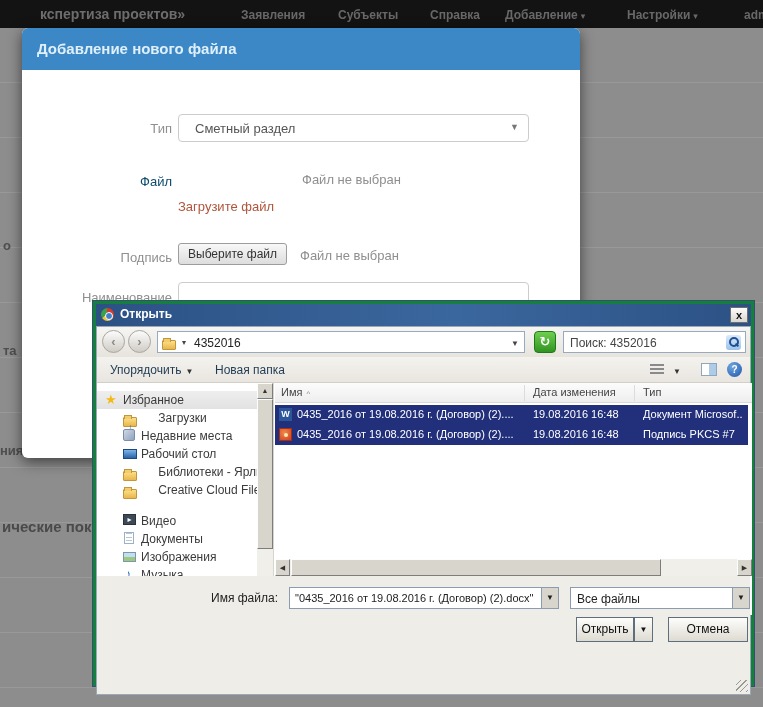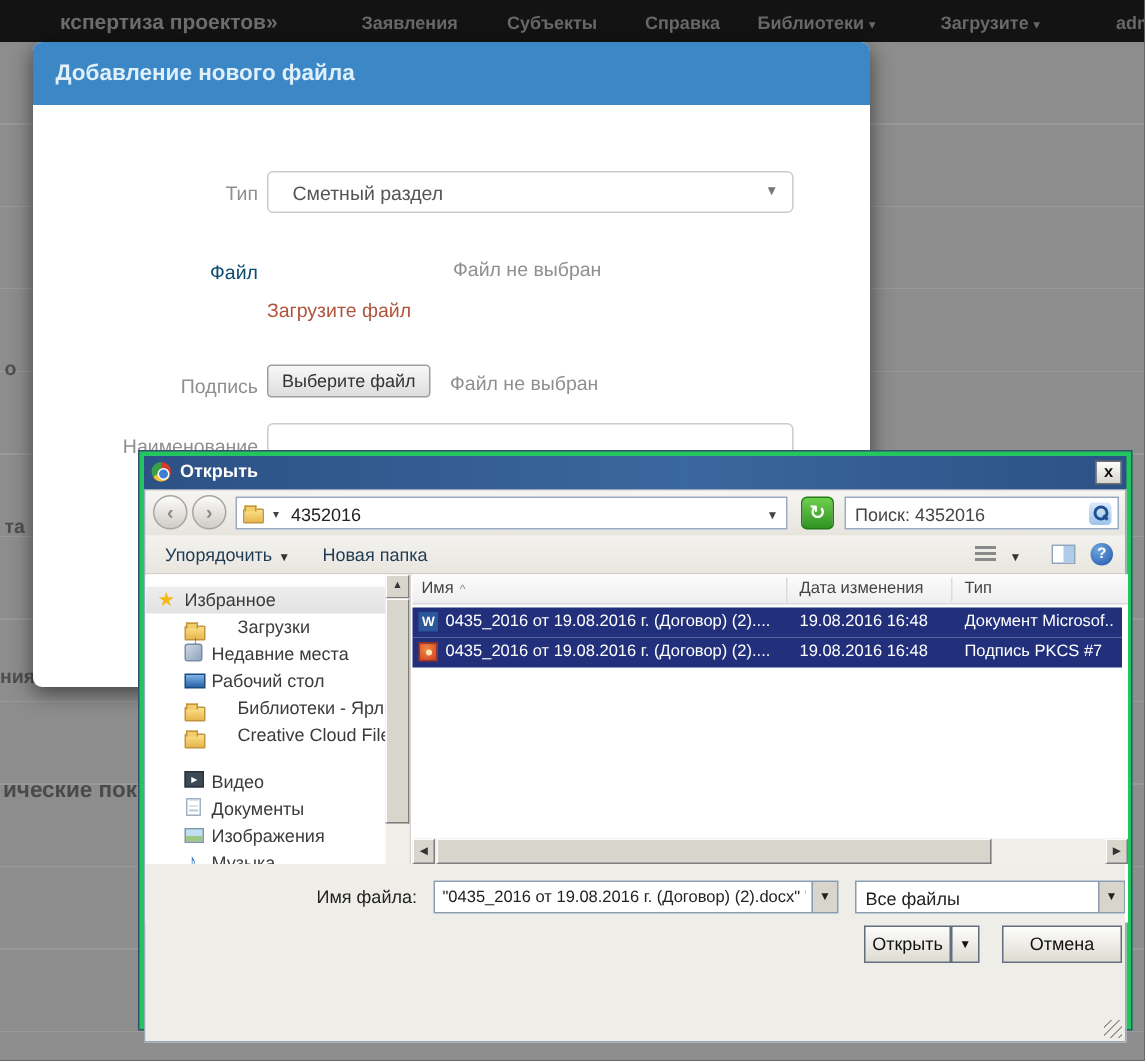--- a/index.html
+++ b/index.html
@@ -32,21 +32,21 @@
   .m-select .sel-text { position:absolute; left:16px; top:6px; font-size:13px; color:#555; }
   .m-select .sel-caret { position:absolute; right:9px; top:7px; font-size:9px; color:#777; }
   .m-btn { position:absolute; font-size:12px; color:#333; background:linear-gradient(#f8f8f8,#dddddd);
     border:1px solid #9d9d9d; border-radius:3px; padding:3px 9px; }
   .m-status { position:absolute; font-size:13px; color:#8f8f8f; }
   .m-error { position:absolute; left:156px; top:171px; font-size:13px; color:#b0543c; }
   .m-input { position:absolute; left:156px; top:254px; width:351px; height:60px; border:1px solid #ccc; border-radius:4px; background:#fff; }
 
   
   .dialog { position:absolute; left:92px; top:300px; width:663px; height:387px; z-index:4;
-    background:#22c55e; border:1px solid #32506f; padding:3px; }
+    background:#15803d; border:1px solid #32506f; padding:3px; }
   .dlg-titlebar { position:relative; width:100%; height:22px;
     background:linear-gradient(90deg,#2c5185,#3a679e 55%,#2c5185); }
   .dlg-title { position:absolute; left:24px; top:3px; font-size:12px; font-weight:bold; color:#fff; }
   .chrome-icon { position:absolute; left:5px; top:4px; width:13px; height:13px; border-radius:50%;
     background:conic-gradient(#d93a2b 0 33%, #f2c230 33% 66%, #3aa14a 66% 100%); }
   .chrome-icon::after { content:""; position:absolute; left:3.5px; top:3.5px; width:6px; height:6px;
     border-radius:50%; background:#3f7fd0; border:1px solid #fff; }
   .dlg-close { position:absolute; right:3px; top:3px; width:18px; height:16px; background:linear-gradient(#fdfdfd,#d9d6cf);
     border:1px solid #6e6e6e; font-size:11px; font-weight:bold; color:#111; text-align:center; line-height:14px; }
   .dlg-body { position:relative; width:655px; height:369px; background:#efede8; border:1px solid #9aa8b8; }
@@ -172,24 +172,24 @@
 <body>
 
 <div id="screen">
 
   <div class="topbar">
     <div class="brand">кспертиза проектов»</div>
     <div class="nav-item" style="left:241px">Заявления</div>
     <div class="nav-item" style="left:338px">Субъекты</div>
     <div class="nav-item" style="left:430px">Справка</div>
     <div class="nav-item" style="left:505px">
-      <span>Библиотеки</span><span class="caret">▾</span>
+      <span>Добавление</span><span class="caret">▾</span>
     </div>
     <div class="nav-item" style="left:627px">
-      <span>Загрузите</span><span class="caret">▾</span>
+      <span>Настройки</span><span class="caret">▾</span>
     </div>
     <div class="nav-item" style="left:744px">admin</div>
   </div>
 
   <div class="backdrop"></div>
   <div class="bg-frag" style="left:3px; top:238px">о</div>
   <div class="bg-frag" style="left:3px; top:343px">та</div>
   <div class="bg-frag" style="left:0px; top:443px">ния</div>
   <div class="bg-heading">ические пок</div>
 

